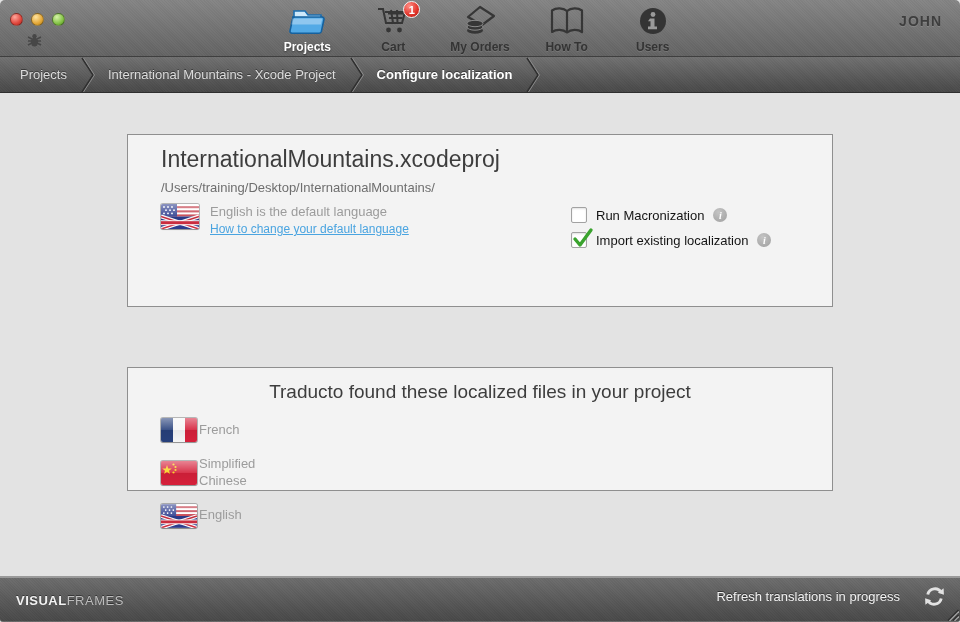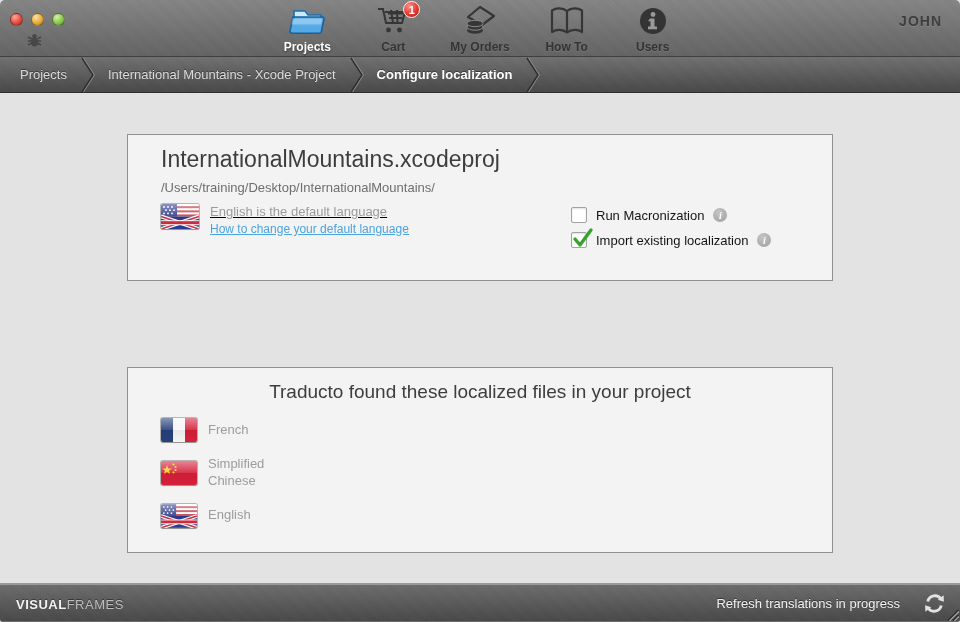--- a/index.html
+++ b/index.html
@@ -58,27 +58,27 @@
   .crumb { padding:0 13px; cursor:pointer; text-shadow:0 -1px 0 rgba(0,0,0,0.4); }
   .crumb:first-child { padding-left:0; }
   .crumb.active { color:#ffffff; font-weight:bold; }
   .crumb-sep { height:36px; width:15px; flex:none; }
 
   
   .panel {
     position:absolute; left:127px; width:706px;
     background:#f3f3f3; border:1px solid #8f8f8f;
   }
-  .panel1 { top:134px; height:147px; }
-  .panel2 { top:367px; height:186px; }
+  .panel1 { top:134px; height:173px; }
+  .panel2 { top:367px; height:124px; }
 
   .proj-title { position:absolute; left:33px; top:11px; font-size:23px; color:#3d3d3d; }
   .proj-path  { position:absolute; left:33px; top:45px; font-size:13px; color:#6e6e6e; }
 
-  .default-lang { position:absolute; left:33px; top:69px; display:flex; gap:11px; align-items:flex-start;text-decoration:underline; }
+  .default-lang { position:absolute; left:33px; top:69px; display:flex; gap:11px; align-items:flex-start; }
   .lang-text-line1 { font-size:13px; color:#9c9c9c; }
   .lang-text-line2 a, a.blue-link { font-size:12px; color:#4aa4e0; text-decoration:underline; cursor:pointer; }
 
   .flag { position:relative; flex:none; border-radius:2px; overflow:hidden;
           box-shadow:0 0 0 1px rgba(0,0,0,0.25), 0 1px 1px rgba(0,0,0,0.2); }
   .flag::after { content:""; position:absolute; inset:0;
           background:linear-gradient(rgba(255,255,255,0.45), rgba(255,255,255,0.10) 48%, rgba(0,0,0,0.05) 52%, rgba(0,0,0,0)); }
 
   .options { position:absolute; left:443px; top:72px; display:flex; flex-direction:column; gap:9px; }
   .option-row { display:flex; align-items:center; gap:9px; }
@@ -98,28 +98,28 @@
     font-family:"Liberation Sans", sans-serif;
     font-size:13px; font-weight:bold; color:#2d2d2d;
     box-shadow:0 1px 2px rgba(0,0,0,0.18);
     cursor:pointer;
   }
   .btn-select { left:33px; }
   .btn-import { right:44px; }
 
   .found-title { text-align:center; margin-top:13px; font-size:19px; color:#3d3d3d; }
   .lang-list { position:absolute; left:33px; top:50px; display:flex; flex-direction:column; gap:14px; }
-  .lang-row { display:flex; align-items:center; gap:11px; cursor:default; }
+  .lang-row { display:flex; align-items:center; gap:2px; cursor:default; }
   .lang-row-label { font-size:13px; color:#9c9c9c; width:80px; line-height:1.3; }
 
   .missing-link-wrap { position:absolute; top:548px; left:0; right:0; text-align:center; }
 
   
   .footer {
-    position:absolute; bottom:0; left:0; right:0; height:39px;
+    position:absolute; bottom:0; left:0; right:0; height:46px;
     background:
       repeating-linear-gradient(45deg, rgba(255,255,255,0.02) 0 1px, rgba(0,0,0,0.02) 1px 2px),
       linear-gradient(#6c6c6c, #474747);
     border-top:2px solid #9a9a9a;
     box-shadow:inset 0 -1px 0 rgba(255,255,255,0.18);
     text-align:right;
   }
   .brand { position:absolute; left:16px; top:50%; transform:translateY(-50%);
            font-size:13px; letter-spacing:0.5px; text-shadow:0 -1px 0 rgba(0,0,0,0.4); }
   .brand b { color:#f2f2f2; } .brand span { color:#bdbdbd; font-weight:normal; }

